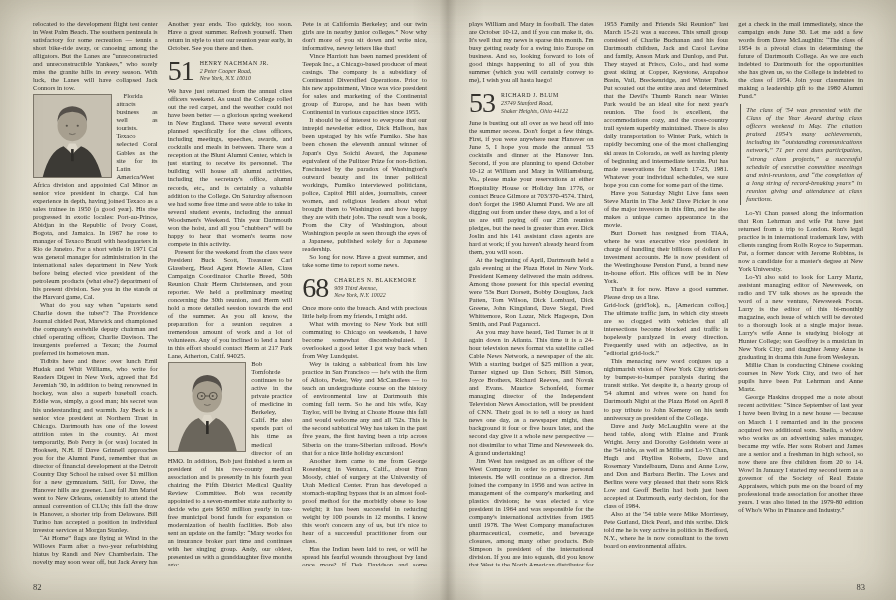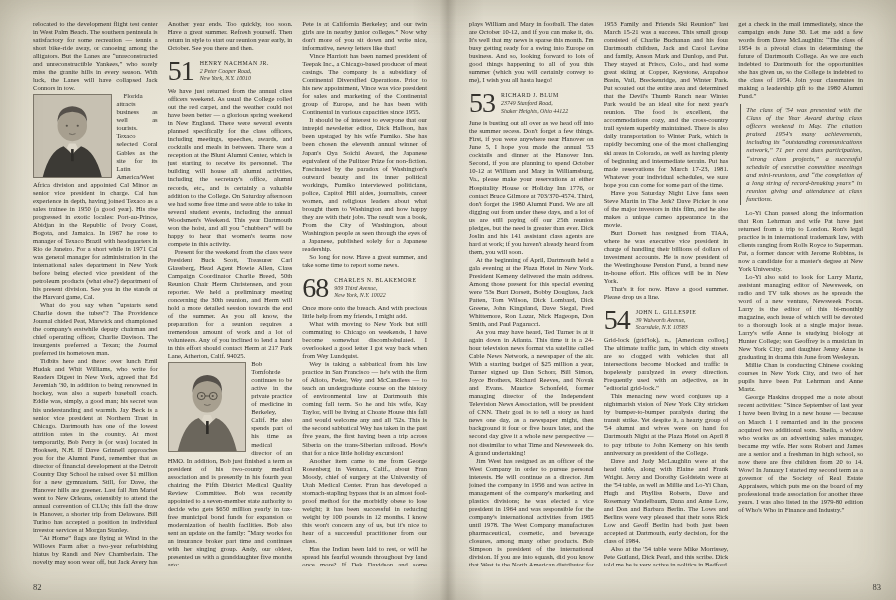--- a/index.html
+++ b/index.html
@@ -25,21 +25,21 @@
     border:1px solid #7d776a;box-sizing:border-box;overflow:hidden;
     background:#c9c3b5;
   }
   .photo svg{display:block;}
   .extract{
     margin:4px 0 4px 2px;padding:2px 1px 2px 5px;border-left:1.5px solid #5a564c;
     font-style:italic;color:#33312b;
   }
   .folio{position:absolute;bottom:8px;font-size:8.5px;color:#3a3936;}
   .folio-left{left:33px;margin-top:37px;}
-  .folio-right{right:15px;}
+  .folio-right{right:31px;}
   .gutter{
     position:absolute;left:412px;top:0;width:72px;height:600px;pointer-events:none;
     background:linear-gradient(90deg,rgba(60,50,30,0) 0%,rgba(60,50,30,0.10) 38%,rgba(40,32,18,0.26) 50%,rgba(60,50,30,0.10) 62%,rgba(60,50,30,0) 100%);
   }
   .vignette{position:absolute;inset:0;pointer-events:none;box-shadow:inset 0 0 42px rgba(70,60,40,0.28);}
 </style>
 </head>
 <body>
 
 <div class="spread">
@@ -132,28 +132,20 @@
           <p class="para noindent">June is busting out all over as we head off into the summer recess. Don't forget a few things. First, if you were anywhere near Hanover on June 5, I hope you made the annual '53 cocktails and dinner at the Hanover Inn. Second, if you are planning to spend October 10-12 at William and Mary in Williamsburg, Va., please make your reservations at either Hospitality House or Holiday Inn 1776, or contact Bruce Gilmore at 703/370-4574. Third, don't forget the 1980 Alumni Fund. We are all digging out from under these days, and a lot of us are still paying off our 25th reunion pledges, but the need is greater than ever. Dick Joslin and his 141 assistant class agents are hard at work; if you haven't already heard from them, you will soon.</p>
           <p class="para">At the beginning of April, Dartmouth held a gala evening at the Plaza Hotel in New York. President Kemeny delivered the main address. Among those present for this special evening were '53s Burt Dorsett, Bobby Douglass, Jack Patten, Tom Wilson, Dick Lombard, Dick Greene, John Kingsland, Dave Siegal, Fred Whittemore, Ron Lazar, Nick Hageopn, Don Smith, and Paul Pagarucci.</p>
           <p class="para">As you may have heard, Ted Turner is at it again down in Atlanta. This time it is a 24-hour television news format via satellite called Cable News Network, a newspaper of the air. With a starting budget of $25 million a year, Turner signed up Dan Schorr, Bill Simon, Joyce Brothers, Richard Reeves, and Novak and Evans. Maurice Schonfeld, former managing director of the Independent Television News Association, will be president of CNN. Their goal is to tell a story as hard news one day, as a newspaper might, then background it four or five hours later, and the second day give it a whole new perspective — not dissimilar to what Time and Newsweek do. A grand undertaking!</p>
           <p class="para">Jim West has resigned as an officer of the West Company in order to pursue personal interests. He will continue as a director. Jim joined the company in 1956 and was active in management of the company's marketing and plastics divisions; he was elected a vice president in 1964 and was responsible for the company's international activities from 1965 until 1978. The West Company manufactures pharmaceutical, cosmetic, and beverage closures, among many other products. Bob Simpson is president of the international division. If you are into squash, did you know that West is the North American distributor for the 70-plus squash ball manufactured in Australia?</p>
         </div>
       <div class="column">
           <p class="para noindent">1953 Family and Friends Ski Reunion” last March 15-21 was a success. This small group consisted of Charlie Buchanan and his four Dartmouth children, Jack and Carol Levine and family, Anson Mark and Dunlop, and Put. They stayed at Frisco, Colo., and had some great skiing at Copper, Keystone, Arapahoe Basin, Vail, Breckenridge, and Winter Park. Put scouted out the entire area and determined that the Devil's Thumb Ranch near Winter Park would be an ideal site for next year's reunion. The food is excellent, the accommodations cozy, and the cross-country trail system superbly maintained. There is also daily transportation to Winter Park, which is rapidly becoming one of the most challenging ski areas in Colorado, as well as having plenty of beginning and intermediate terrain. Put has made reservations for March 17-23, 1981. Whatever your individual schedules, we sure hope you can come for some part of the time.</p>
           <p class="para">Have you Saturday Night Live fans seen Steve Martin in The Jerk? Dave Picker is one of the major investors in this film, and he also makes a unique cameo appearance in the movie.</p>
           <p class="para">Burt Dorsett has resigned from TIAA, where he was executive vice president in charge of handling their billions of dollars of investment accounts. He is now president of the Westinghouse Pension Fund, a brand new in-house effort. His offices will be in New York.</p>
           <p class="para">That's it for now. Have a good summer. Please drop us a line.</p>
-          <div class="class-head">
-            <div class="class-num">54</div>
-            <div class="class-sec">
-              <div class="sec-name">JOHN L. GILLESPIE</div>
-              <div class="sec-addr">39 Walworth Avenue,</div>
-              <div class="sec-addr">Scarsdale, N.Y. 10583</div>
-            </div>
-          </div>
           <p class="para noindent">Grid-lock (grid'lok), n., [American colloq.] The ultimate traffic jam, in which city streets are so clogged with vehicles that all intersections become blocked and traffic is hopelessly paralyzed in every direction. Frequently used with an adjective, as in “editorial grid-lock.”</p>
           <p class="para">This menacing new word conjures up a nightmarish vision of New York City stricken by bumper-to-bumper paralysis during the transit strike. Yet despite it, a hearty group of '54 alumni and wives were on hand for Dartmouth Night at the Plaza Hotel on April 8 to pay tribute to John Kemeny on his tenth anniversary as president of the College.</p>
           <p class="para">Dave and Judy McLaughlin were at the head table, along with Elaine and Frank Wright. Jerry and Dorothy Goldstein were at the '54 table, as well as Millie and Lo-Yi Chan, Hugh and Phylliss Roberts, Dave and Rosemary Vandelbaum, Dana and Anne Low, and Don and Barbara Berlin. The Lows and Berlins were very pleased that their sons Rick Low and Geoff Berlin had both just been accepted at Dartmouth, early decision, for the class of 1984.</p>
           <p class="para">Also at the '54 table were Mike Morrissey, Pete Gutland, Dick Pearl, and this scribe. Dick told me he is very active in politics in Bedford, N.Y., where he is now consultant to the town board on environmental affairs.</p>
         </div>
       <div class="column">
           <p class="para noindent">get a check in the mail immediately, since the campaign ends June 30. Let me add a few words from Dave McLaughlin: “The class of 1954 is a pivotal class in determining the future of Dartmouth College. As we are each indebted to Dartmouth for the opportunities she has given us, so the College is indebted to the class of 1954. Join your classmates in making a leadership gift to the 1980 Alumni Fund.”</p>
           <div class="extract">The class of '54 was presented with the Class of the Year Award during class officers weekend in May. The citation praised 1954's many achievements, including its “outstanding communications network,” 71 per cent dues participation, “strong class projects,” a successful schedule of executive committee meetings and mini-reunions, and “the completion of a long string of record-breaking years” in reunion giving and attendance at class functions.</div>
           <p class="para">Lo-Yi Chan passed along the information that Ron Lehrman and wife Pat have just returned from a trip to London. Ron's legal practice is in international trademark law, with clients ranging from Rolls Royce to Superman. Pat, a former dancer with Jerome Robbins, is now a candidate for a master's degree at New York University.</p>
           <p class="para">Lo-Yi also said to look for Larry Martz, assistant managing editor of Newsweek, on radio and TV talk shows as he spreads the word of a new venture, Newsweek Focus. Larry is the editor of this bi-monthly magazine, each issue of which will be devoted to a thorough look at a single major issue. Larry's wife Anne is studying biology at Hunter College; son Geoffrey is a musician in New York City; and daughter Jenny Anne is graduating in drama this June from Wesleyan.</p>

